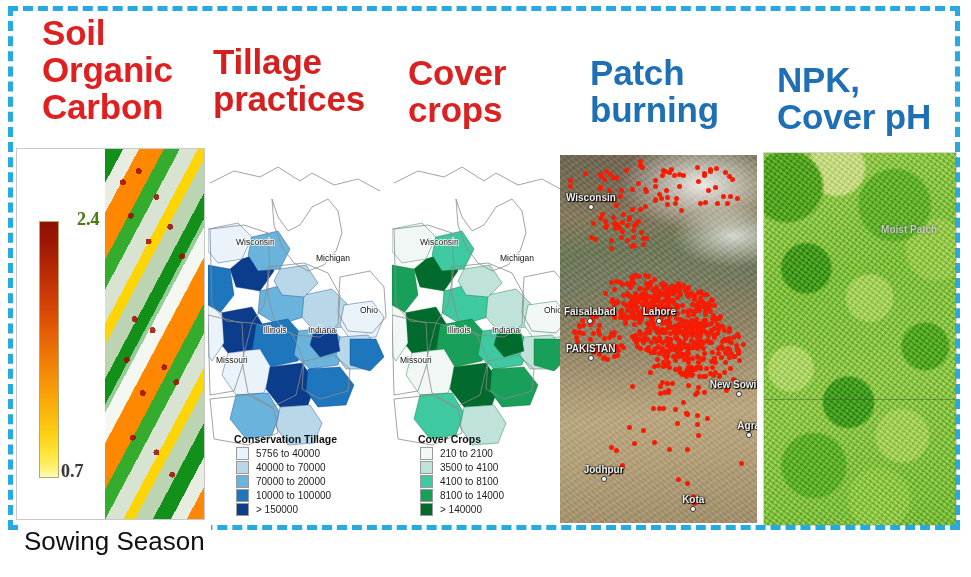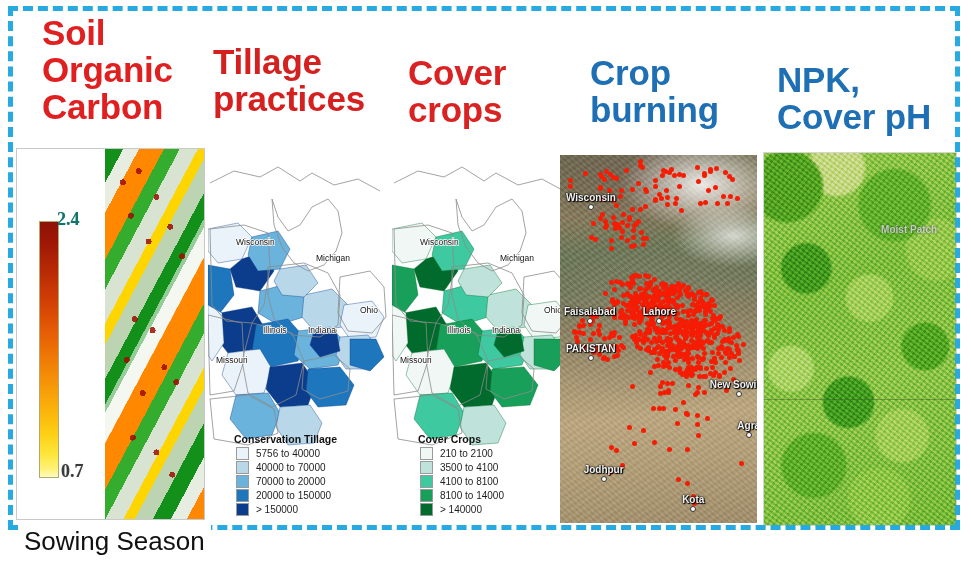--- a/index.html
+++ b/index.html
@@ -69,23 +69,23 @@
   #soc-title .u{font-size:13px; display:block;}
   #soc-bar{
     position:absolute; left:22px; top:72px; width:18px; height:255px;
     background:linear-gradient(to bottom,
       #8E1206 0%, #9C1605 7%, #B52806 18%, #CF3D05 30%,
       #E45A05 42%, #F07B06 54%, #F79A08 65%, #FBB40B 74%,
       #FDCF14 83%, #FEE63A 91%, #FFF27A 97%, #FFFBC0 100%);
     border:1px solid #b0aa70;
   }
   #soc-max{
-    position:absolute; left:40px; top:60px;
+    position:absolute; left:60px; top:60px;
     font-family:"Liberation Serif", serif; font-weight:bold;
-    font-size:18px; color:#0f766e;
+    font-size:18px; color:#4d7c0f;
     text-shadow:0 0 1px rgba(0,0,0,.3);
   }
   #soc-min{
     position:absolute; left:44px; top:312px;
     font-family:"Liberation Serif", serif; font-weight:bold;
     font-size:18px; color:#3a3a3a;
     text-shadow:0 0 1px rgba(0,0,0,.3);
   }
   
   #soc-photo{
@@ -248,21 +248,21 @@
 </head>
 <body>
 
 <div class="hdr" id="hdr-soc">Soil
 Organic
 Carbon</div>
 <div class="hdr" id="hdr-till">Tillage
 practices</div>
 <div class="hdr" id="hdr-cover">Cover
 crops</div>
-<div class="hdr" id="hdr-burn">Crop
+<div class="hdr" id="hdr-burn">Patch
 burning</div>
 <div class="hdr" id="hdr-npk">NPK,
 Cover pH</div>
 
 <div id="panel-soc">
   <div id="soc-legend">
     <div id="soc-bar"></div>
     <div id="soc-max">2.4</div>
     <div id="soc-min">0.7</div>
   </div>
@@ -325,21 +325,21 @@
         <div class="legend-row">
           <span class="legend-swatch" style="background: rgb(184, 216, 234);"></span>
           <span class="legend-text">40000 to 70000</span>
         </div>
         <div class="legend-row">
           <span class="legend-swatch" style="background: rgb(105, 179, 220);"></span>
           <span class="legend-text">70000 to 20000</span>
         </div>
         <div class="legend-row">
           <span class="legend-swatch" style="background: rgb(30, 118, 188);"></span>
-          <span class="legend-text">20000 to 150000</span>
+          <span class="legend-text">10000 to 100000</span>
         </div>
         <div class="legend-row">
           <span class="legend-swatch" style="background: rgb(11, 61, 140);"></span>
           <span class="legend-text">&gt; 150000</span>
         </div>
       </div>
   </div>
 </div>
 
 <div class="map-panel" id="panel-cover">

